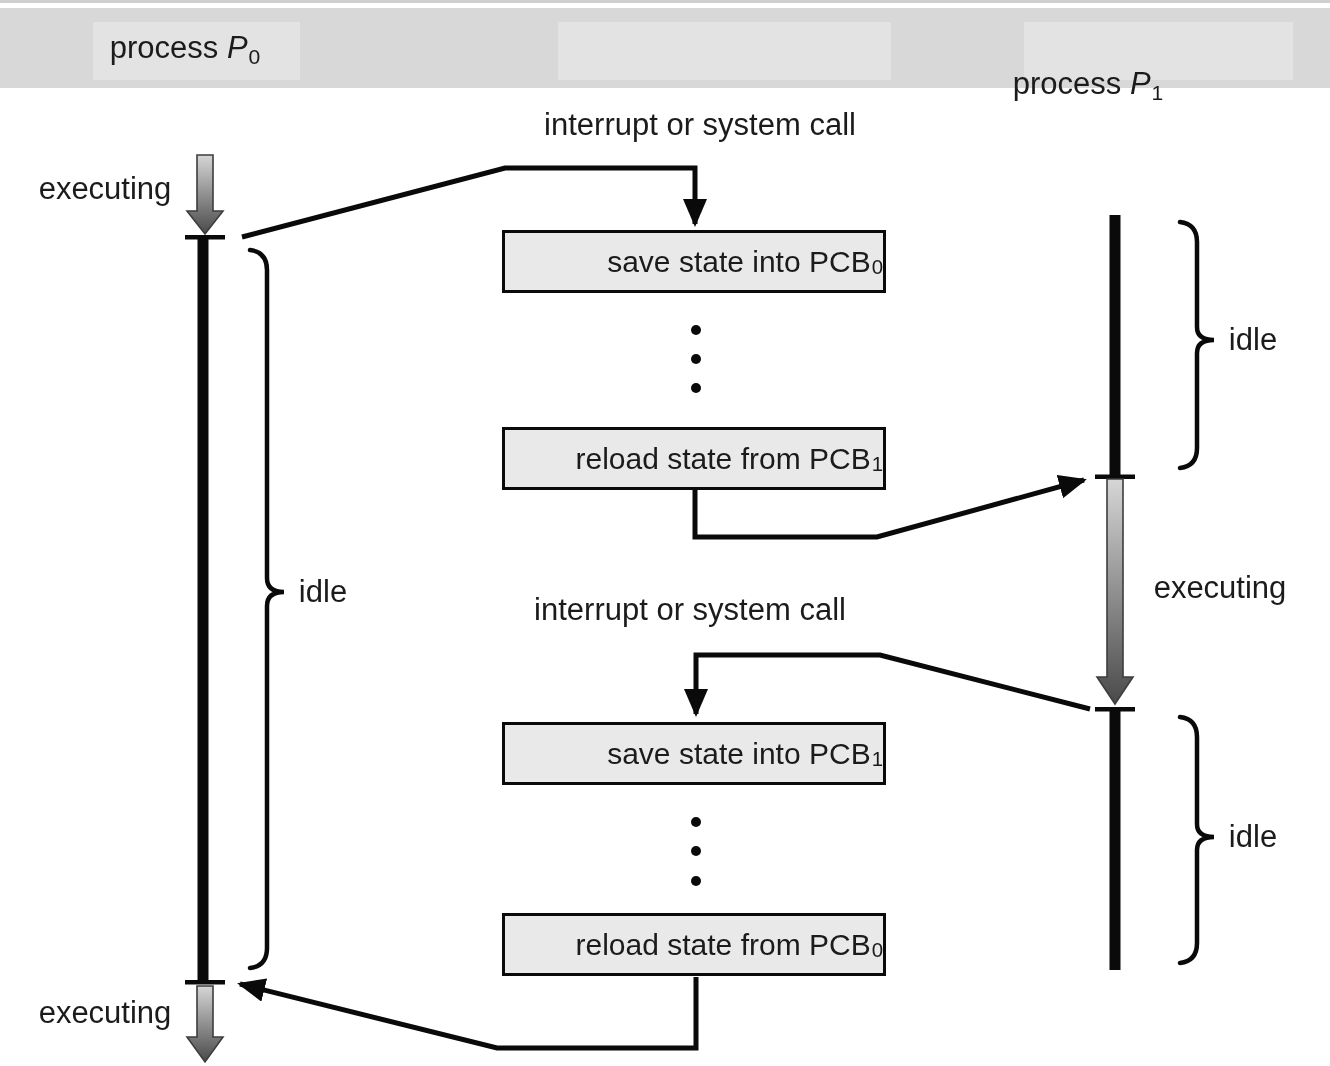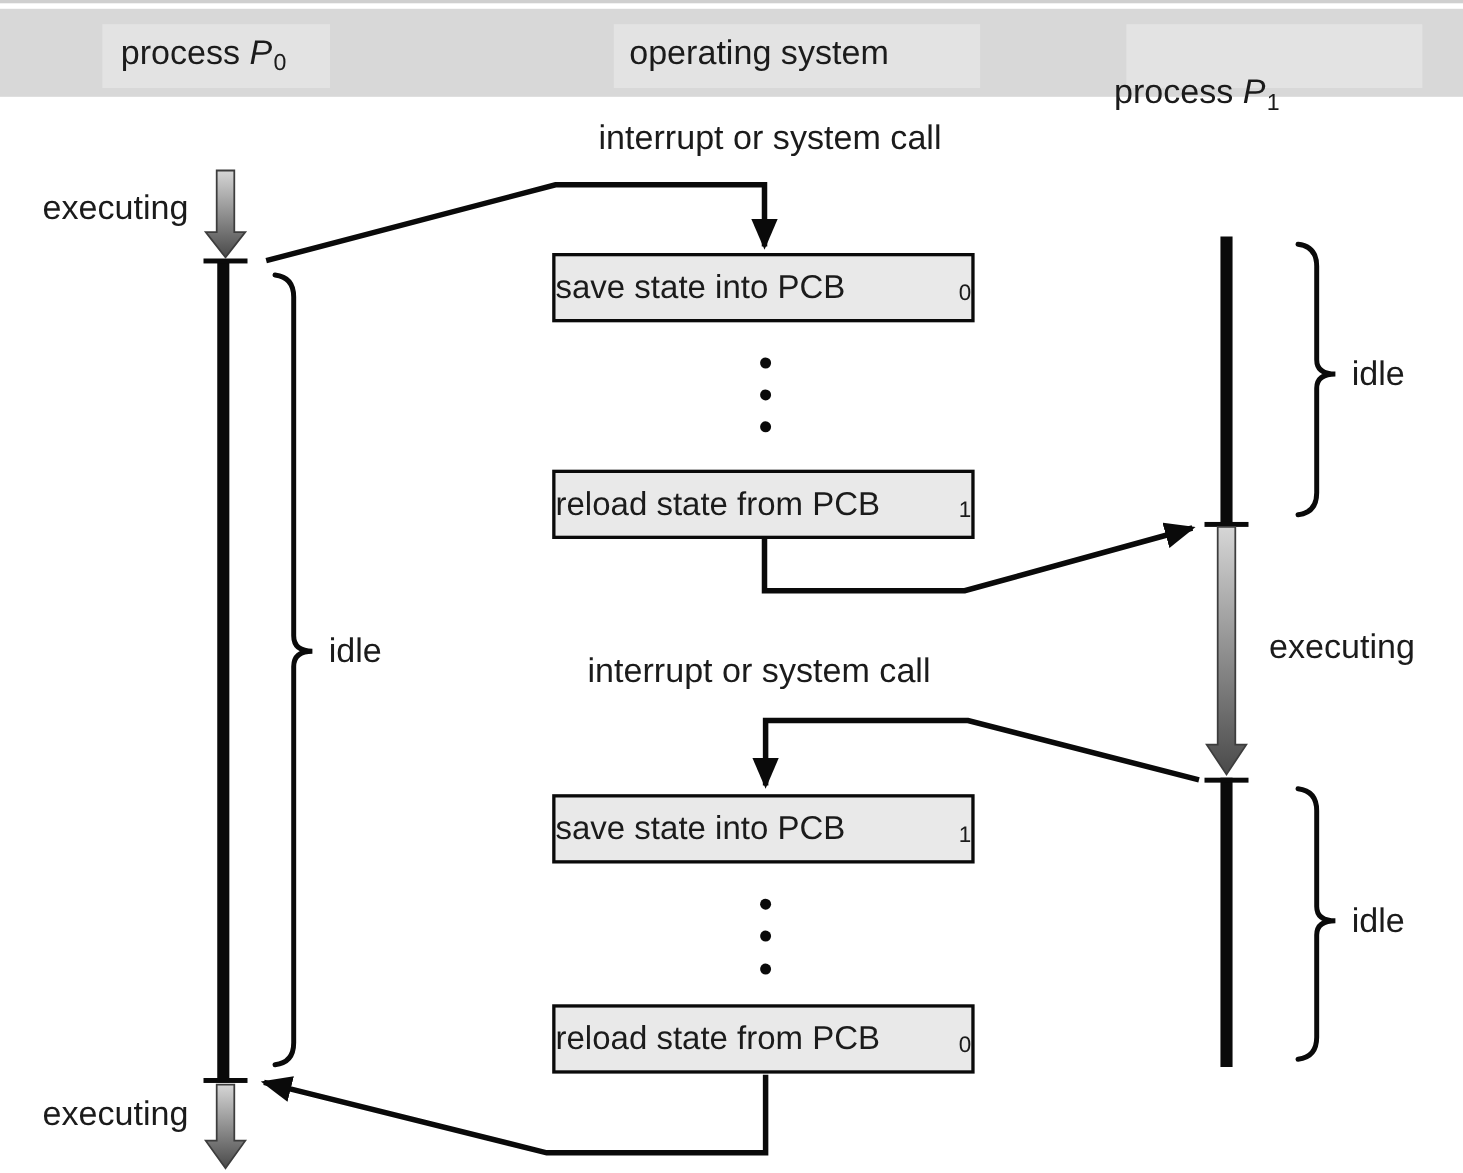--- a/index.html
+++ b/index.html
@@ -54,21 +54,21 @@
   .brace { stroke: var(--line); stroke-width: 4.5; fill: none; stroke-linecap: round; }
   .exec-arrow { fill: url(#execGrad); stroke: var(--exec_border); stroke-width: 1.6; }
   .stop-light { stop-color: var(--exec_light); }
   .stop-dark { stop-color: var(--exec_dark); }
 
   .pcb-box {
     position: absolute;
     left: 502px; width: 384px; height: 63px;
     background: var(--box_fill);
     border: 3px solid var(--line);
-    display: flex; align-items: center; justify-content: space-between;
+    display: flex; align-items: center; justify-content: flex-end;
     font-size: 30px;
     white-space: nowrap;
   }
   .box-0 { top: 230px; }
   .box-1 { top: 427px; }
   .box-2 { top: 722px; }
   .box-3 { top: 913px; }
 </style>
 </head>
 <body>
@@ -77,21 +77,20 @@
 
   <div class="top-strip"></div>
 
   <div class="band">
     <div class="band-patch patch-0"></div>
     <div class="band-patch patch-1"></div>
     <div class="band-patch patch-2"></div>
   </div>
 
   <div class="lbl" style="left:185px; top:48px;"><span>process </span><span class="sym">P</span><span class="sub">0</span></div>
-  <div class="lbl" style="left:690px; top:48px;">operating system</div>
   <div class="lbl" style="left:1088px; top:48px;margin-top:36px;"><span>process </span><span class="sym">P</span><span class="sub">1</span></div>
 
   <svg class="layer" width="1330" height="1066" viewBox="0 0 1330 1066">
     <defs>
       <marker id="ah" markerUnits="userSpaceOnUse" markerWidth="28" markerHeight="24" refX="25" refY="12" orient="auto">
         <path class="ah" d="M0,0 L28,12 L0,24 Z"></path>
       </marker>
       <linearGradient id="execGrad" x1="0" y1="0" x2="0" y2="1">
         <stop class="stop-light" offset="0"></stop>
         <stop class="stop-dark" offset="1"></stop>

